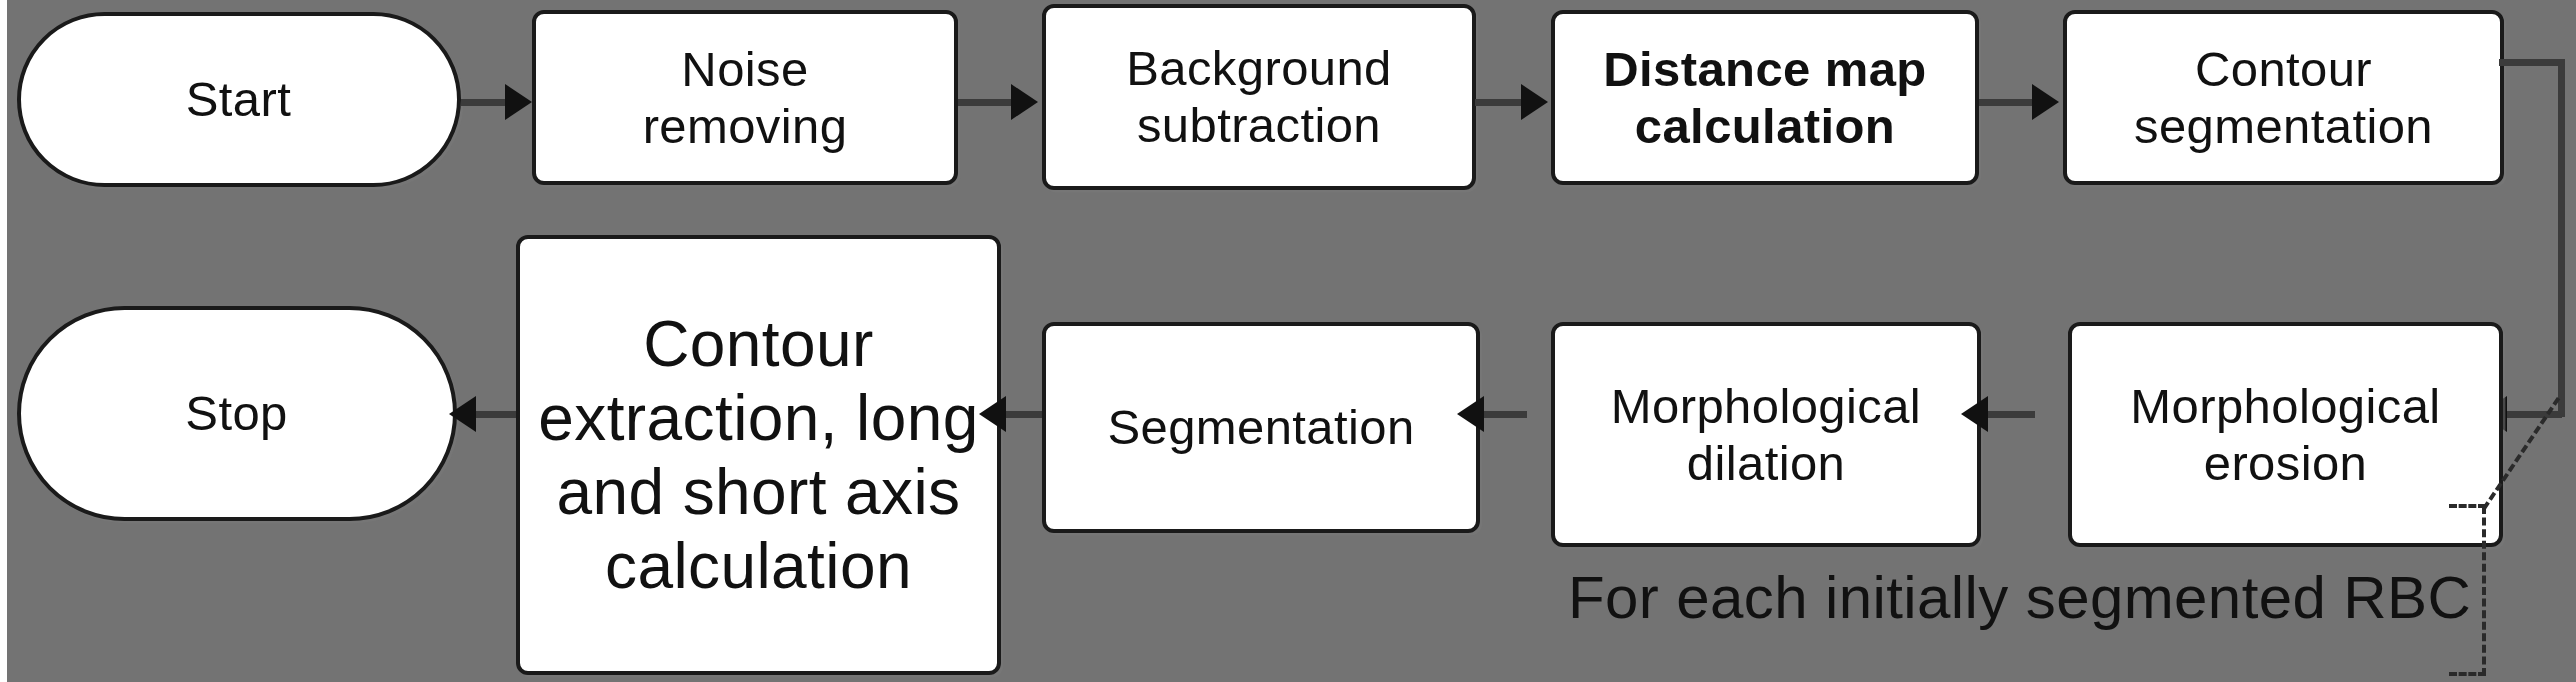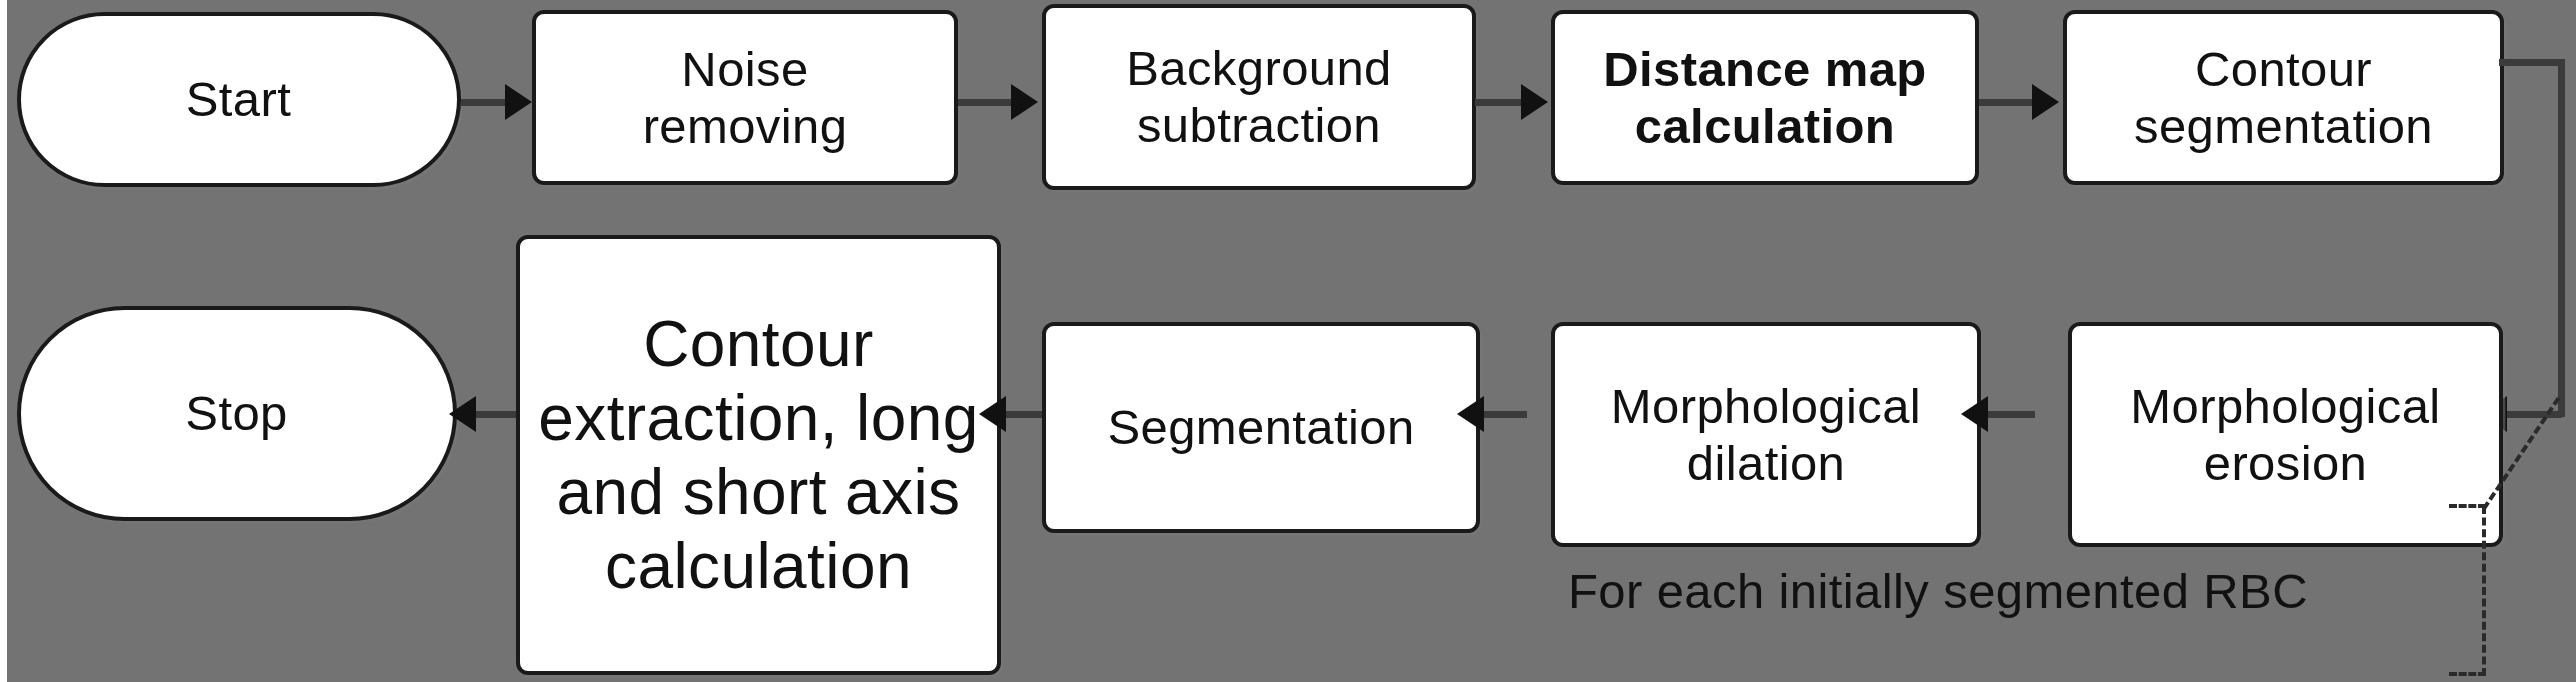--- a/index.html
+++ b/index.html
@@ -69,21 +69,21 @@
     position:absolute;
     transform-origin:0 0;
     border-top:4.8px dashed #2a2a2a;
   }
   .dashed-tick{
     position:absolute;
     border-top:4.8px dashed #2a2a2a;
   }
   .caption{
     position:absolute;
-    font-size:49px;
+    font-size:60px;
     color:#111111;
     white-space:nowrap;
     letter-spacing:0.4px;
   }
 </style>
 </head>
 <body>
 
 <div id="stage">
 

